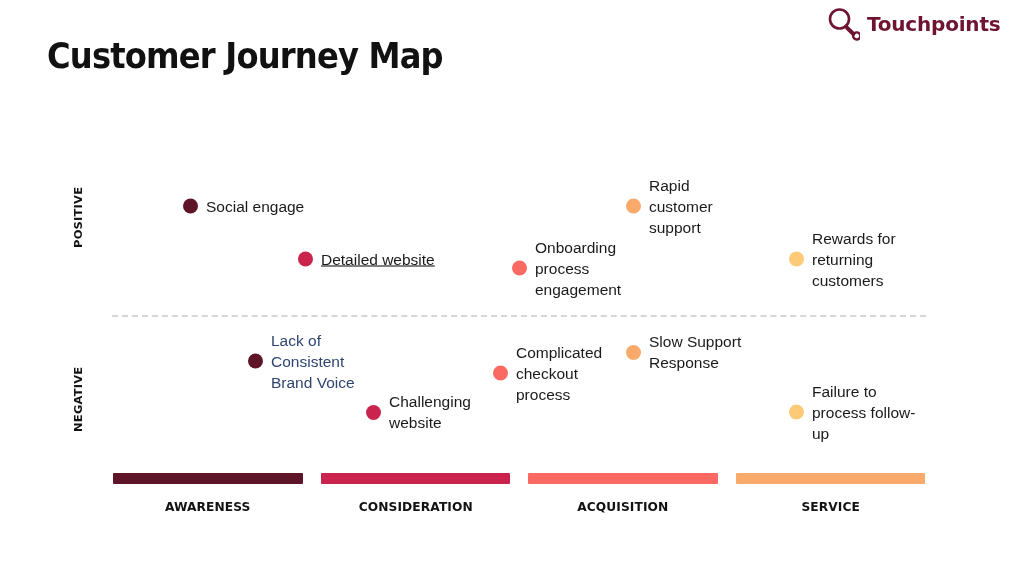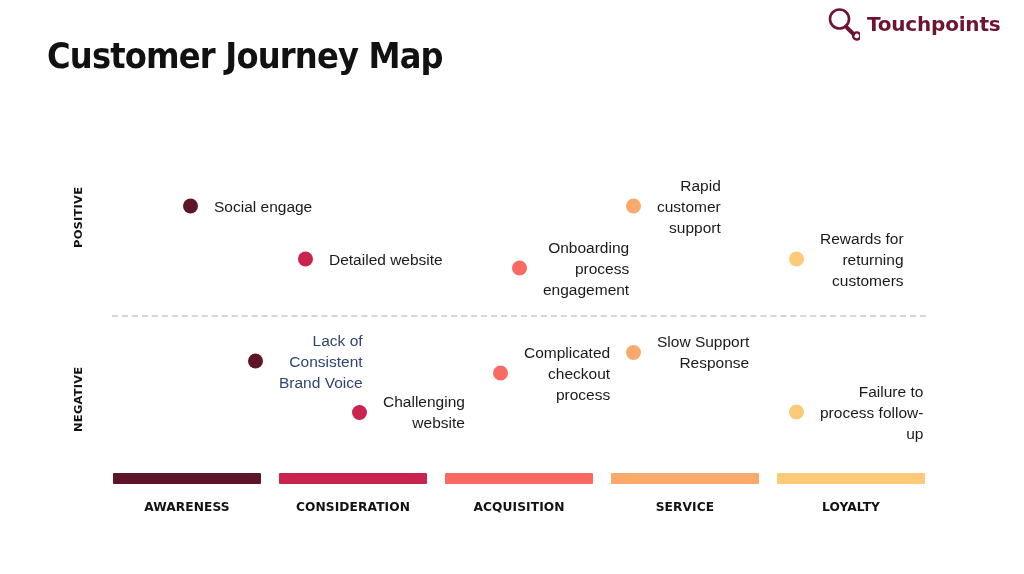--- a/index.html
+++ b/index.html
@@ -75,22 +75,21 @@
     width: 814px;
     height: 0;
     border-top: 2px dashed #d6d6d6;
   }
 
   
   .tp-item {
     position: absolute;
     display: flex;
     align-items: center;
-    gap: 16px;
-    text-align: right;
+    gap: 8px;
   }
   .tp-dot {
     width: 15px;
     height: 15px;
     border-radius: 50%;
     flex: 0 0 auto;
   }
   .tp-text {
     font-family: "Liberation Sans", sans-serif;
     font-size: 15.5px;
@@ -152,21 +151,21 @@
   <div class="axis-label" id="axis-positive">POSITIVE</div>
   <div class="axis-label" id="axis-negative">NEGATIVE</div>
 
   <div id="divider"></div>
 
   <div id="plot-area">
       <div class="tp-item" style="left: 183px; top: 206px; transform: translateY(-50%);">
         <span class="tp-dot" style="background: rgb(94, 21, 40);"></span>
         <span class="tp-text" style="color: rgb(26, 26, 26);">Social engage</span>
       </div>
-      <div class="tp-item" style="left: 298px; top: 259px; transform: translateY(-50%);">
+      <div class="tp-item" style="left: 298px; top: 259px; transform: translateY(-50%); text-decoration: underline;">
         <span class="tp-dot" style="background: rgb(201, 35, 78);"></span>
         <span class="tp-text" style="color: rgb(26, 26, 26);">Detailed website</span>
       </div>
       <div class="tp-item" style="left: 512px; top: 259px; transform: translateY(-50%); margin-top: 9px;">
         <span class="tp-dot" style="background: rgb(250, 106, 98);"></span>
         <span class="tp-text" style="color: rgb(26, 26, 26);">Onboarding
 process
 engagement</span>
       </div>
       <div class="tp-item" style="left: 626px; top: 206px; transform: translateY(-50%);">
@@ -180,21 +179,21 @@
         <span class="tp-text" style="color: rgb(26, 26, 26);">Rewards for
 returning
 customers</span>
       </div>
       <div class="tp-item" style="left: 248px; top: 361px; transform: translateY(-50%);">
         <span class="tp-dot" style="background: rgb(94, 21, 40);"></span>
         <span class="tp-text" style="color: rgb(47, 69, 112);">Lack of
 Consistent
 Brand Voice</span>
       </div>
-      <div class="tp-item" style="left: 352px; top: 412px; transform: translateY(-50%);">
+      <div class="tp-item" style="left: 366px; top: 412px; transform: translateY(-50%);">
         <span class="tp-dot" style="background: rgb(201, 35, 78);"></span>
         <span class="tp-text" style="color: rgb(26, 26, 26);">Challenging
 website</span>
       </div>
       <div class="tp-item" style="left: 493px; top: 373px; transform: translateY(-50%);">
         <span class="tp-dot" style="background: rgb(250, 106, 98);"></span>
         <span class="tp-text" style="color: rgb(26, 26, 26);">Complicated
 checkout
 process</span>
       </div>
@@ -221,19 +220,15 @@
         <div class="stage-label">CONSIDERATION</div>
       </div>
       <div class="stage">
         <div class="stage-bar" style="background: rgb(250, 106, 98);"></div>
         <div class="stage-label">ACQUISITION</div>
       </div>
       <div class="stage">
         <div class="stage-bar" style="background: rgb(249, 170, 107);"></div>
         <div class="stage-label">SERVICE</div>
       </div>
-      <div class="stage">
-        <div class="stage-bar" style="background: rgb(253, 202, 120);"></div>
-        <div class="stage-label">LOYALTY</div>
-      </div>
     </div>
 
 </div>
 
 </body></html>

